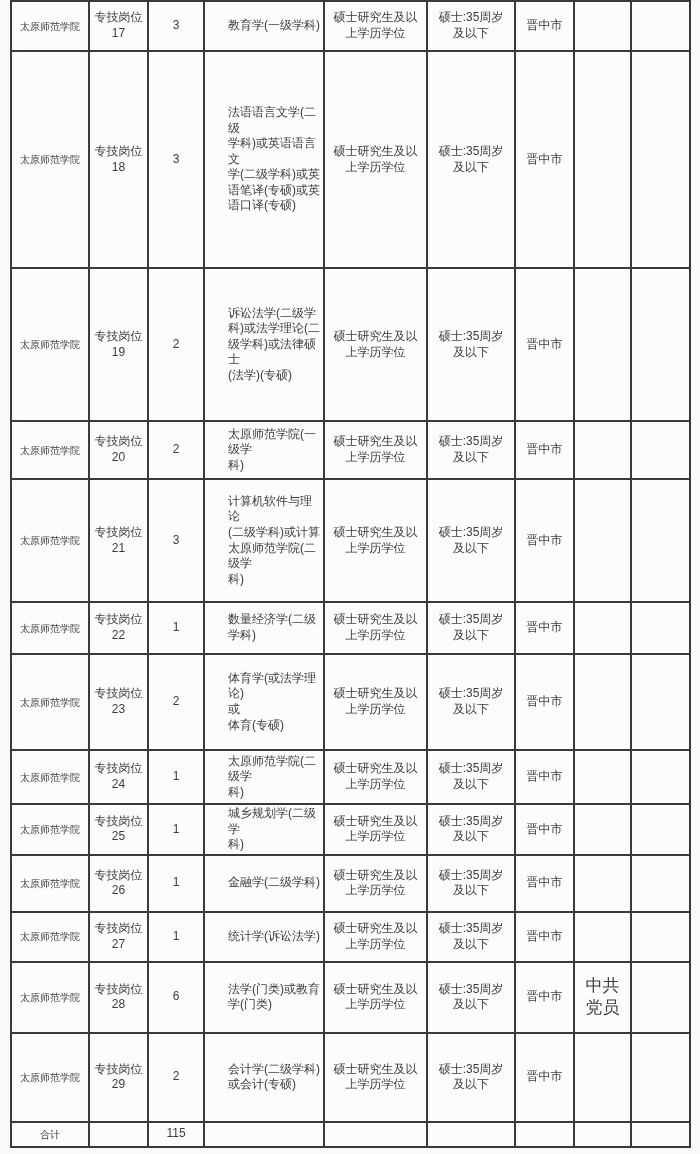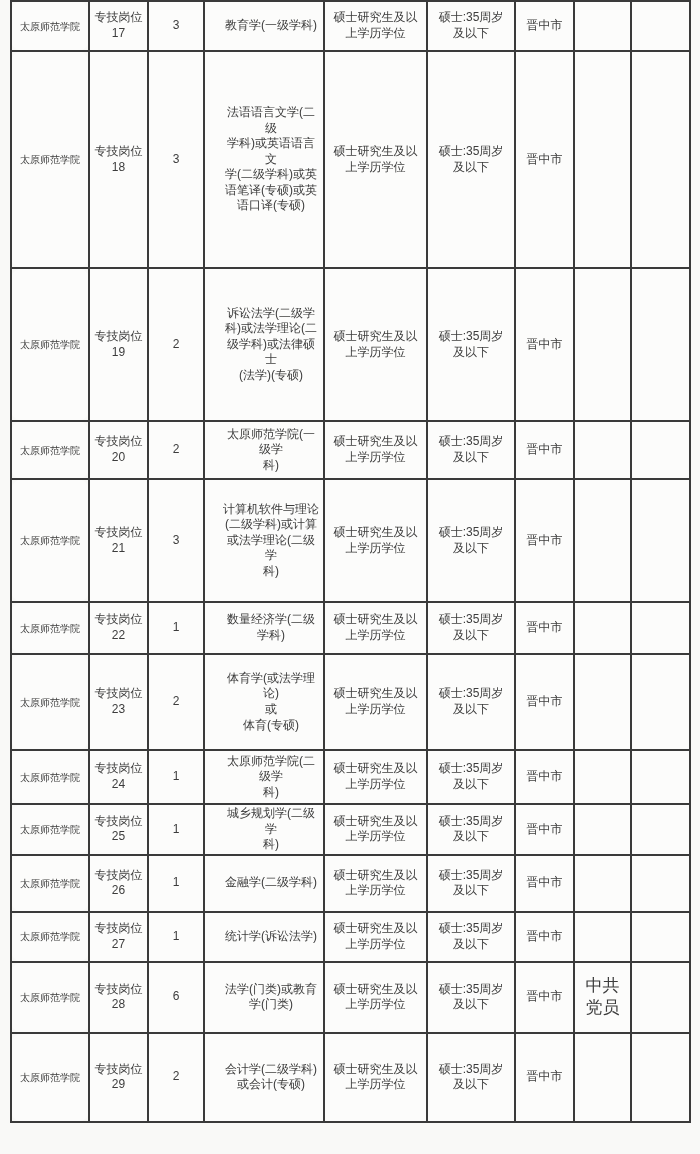--- a/index.html
+++ b/index.html
@@ -28,22 +28,22 @@
     text-align:center;
     vertical-align:middle;
     white-space:pre-line;
     padding:1px 3px;
     overflow:hidden;
     word-break:break-all;
   }
   table.grid td.col-unit{font-size:10px;border-radius:12px;}
   table.grid td.col-political{font-size:17px;}
   table.grid td.col-major{
-    text-align:center;
-    padding-left:17px;
+    text-align:left;
+    padding-left:23px;
   }
   table.grid tr.phantom td{background:#fcfcfb;}
 </style>
 </head>
 <body>
 
 <div class="page">
   <div class="table-crop">
     <table class="grid">
       <colgroup>
@@ -133,21 +133,21 @@
             <td class="col-political"></td>
             <td class="col-remark"></td>
           </tr>
           <tr style="height: 123px;">
             <td class="col-unit">太原师范学院</td>
             <td class="col-post">专技岗位
 21</td>
             <td class="col-count">3</td>
             <td class="col-major">计算机软件与理论
 (二级学科)或计算
-或法学理论(二级学
+太原师范学院(二级学
 科)</td>
             <td class="col-education">硕士研究生及以
 上学历学位</td>
             <td class="col-age">硕士:35周岁
 及以下</td>
             <td class="col-location">晋中市</td>
             <td class="col-political"></td>
             <td class="col-remark"></td>
           </tr>
           <tr style="height: 52px;">
@@ -259,19 +259,30 @@
             <td class="col-post">专技岗位
 29</td>
             <td class="col-count">2</td>
             <td class="col-major">会计学(二级学科)
 或会计(专硕)</td>
             <td class="col-education">硕士研究生及以
 上学历学位</td>
             <td class="col-age">硕士:35周岁
 及以下</td>
             <td class="col-location">晋中市</td>
+            <td class="col-political"></td>
+            <td class="col-remark"></td>
+          </tr>
+          <tr style="height: 25px;">
+            <td class="col-unit">合计</td>
+            <td class="col-post"></td>
+            <td class="col-count">115</td>
+            <td class="col-major"></td>
+            <td class="col-education"></td>
+            <td class="col-age"></td>
+            <td class="col-location"></td>
             <td class="col-political"></td>
             <td class="col-remark"></td>
           </tr>
         </tbody>
     </table>
   </div>
 </div>
 
 </body></html>

